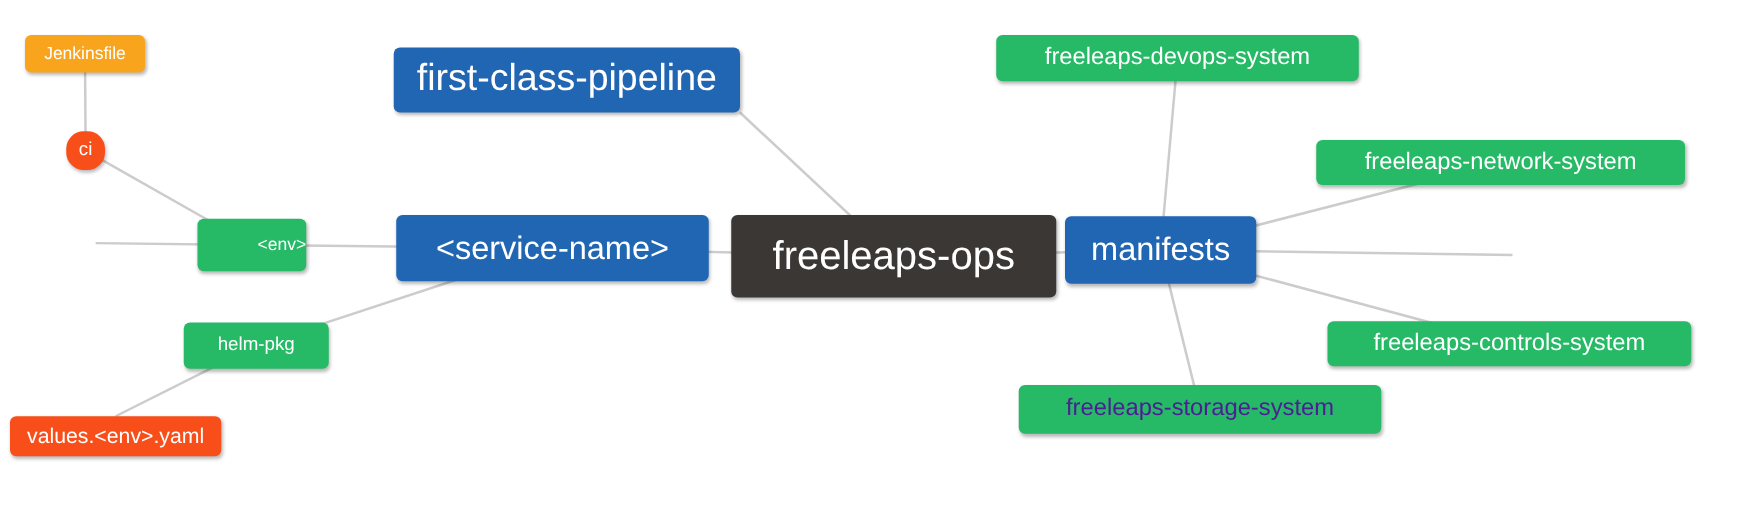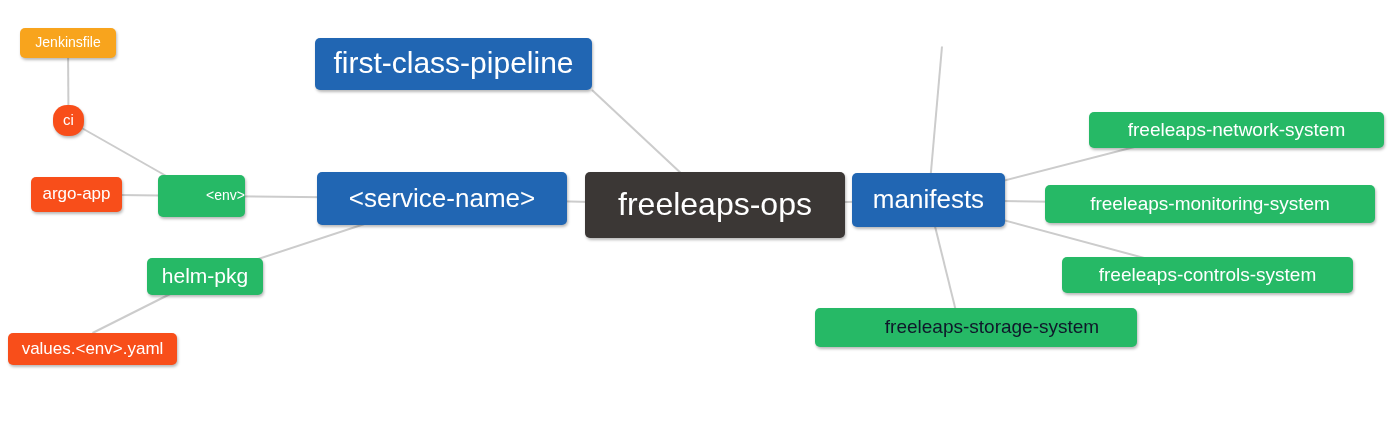--- a/index.html
+++ b/index.html
@@ -67,50 +67,47 @@
       <line x1="928.5" y1="200" x2="1207.5" y2="275" stroke="#cccccc" stroke-width="2"></line>
       <line x1="928.5" y1="200" x2="960" y2="327.5" stroke="#cccccc" stroke-width="2"></line>
     </svg>
   <div class="nodes">
       <div class="node" style="left: 20px; top: 28px; width: 96px; height: 30px; background: rgb(248, 164, 29); font-size: 14px; color: rgb(255, 255, 255);">
         <span class="node-label">Jenkinsfile</span>
       </div>
       <div class="node" style="left: 53px; top: 105px; width: 31px; height: 31px; background: rgb(248, 78, 26); font-size: 15px; color: rgb(255, 255, 255); border-radius: 14px;">
         <span class="node-label">ci</span>
       </div>
-      <div class="node" style="left: 31px; top: 177px; width: 91px; height: 35px; background: rgb(248, 78, 26); font-size: 17px; color: rgb(255, 255, 255);">
-        <span class="node-label">argo-app</span>
-      </div>
       <div class="node" style="left: 158px; top: 175px; width: 87px; height: 42px; background: rgb(38, 185, 102); font-size: 14px; color: rgb(255, 255, 255); justify-content: flex-end;">
         <span class="node-label">&lt;env&gt;</span>
       </div>
-      <div class="node" style="left: 147px; top: 258px; width: 116px; height: 37px; background: rgb(38, 185, 102); font-size: 21px; color: rgb(255, 255, 255);">
+      <div class="node" style="left: 147px; top: 258px; width: 116px; height: 37px; background: rgb(38, 185, 102); font-size: 15px; color: rgb(255, 255, 255);">
         <span class="node-label">helm-pkg</span>
       </div>
       <div class="node" style="left: 8px; top: 333px; width: 169px; height: 32px; background: rgb(248, 78, 26); font-size: 17px; color: rgb(255, 255, 255);">
         <span class="node-label">values.&lt;env&gt;.yaml</span>
       </div>
       <div class="node" style="left: 315px; top: 38px; width: 277px; height: 52px; background: rgb(33, 102, 179); font-size: 30px; color: rgb(255, 255, 255);">
         <span class="node-label">first-class-pipeline</span>
       </div>
       <div class="node" style="left: 317px; top: 172px; width: 250px; height: 53px; background: rgb(33, 102, 179); font-size: 26px; color: rgb(255, 255, 255);">
         <span class="node-label">&lt;service-name&gt;</span>
       </div>
       <div class="node" style="left: 585px; top: 172px; width: 260px; height: 66px; background: rgb(59, 55, 53); font-size: 32px; color: rgb(255, 255, 255);">
         <span class="node-label">freeleaps-ops</span>
       </div>
       <div class="node" style="left: 852px; top: 173px; width: 153px; height: 54px; background: rgb(33, 102, 179); font-size: 26px; color: rgb(255, 255, 255);">
         <span class="node-label">manifests</span>
       </div>
-      <div class="node" style="left: 1053px; top: 112px; width: 295px; height: 36px; background: rgb(38, 185, 102); font-size: 19px; color: rgb(255, 255, 255); margin-left: 36px;">
+      <div class="node" style="left: 797px; top: 28px; width: 290px; height: 37px; background: rgb(38, 185, 102); font-size: 19px; color: rgb(255, 255, 255);">
+        <span class="node-label">freeleaps-devops-system</span>
+      </div>
+      <div class="node" style="left: 1053px; top: 112px; width: 295px; height: 36px; background: rgb(38, 185, 102); font-size: 19px; color: rgb(255, 255, 255);">
         <span class="node-label">freeleaps-network-system</span>
-      </div>
-      <div class="node" style="left: 1045px; top: 185px; width: 330px; height: 38px; background: rgb(38, 185, 102); font-size: 19px; color: rgb(255, 255, 255);">
-        <span class="node-label">freeleaps-monitoring-system</span>
       </div>
       <div class="node" style="left: 1062px; top: 257px; width: 291px; height: 36px; background: rgb(38, 185, 102); font-size: 19px; color: rgb(255, 255, 255);">
         <span class="node-label">freeleaps-controls-system</span>
       </div>
-      <div class="node" style="left: 815px; top: 308px; width: 290px; height: 39px; background: rgb(38, 185, 102); font-size: 19px; color: #0f172a; padding-left: 32px;">
+      <div class="node" style="left: 815px; top: 308px; width: 290px; height: 39px; background: rgb(38, 185, 102); font-size: 19px; color: #4c1d95;">
         <span class="node-label">freeleaps-storage-system</span>
       </div>
     </div>
 </div>
 
 </body></html>

